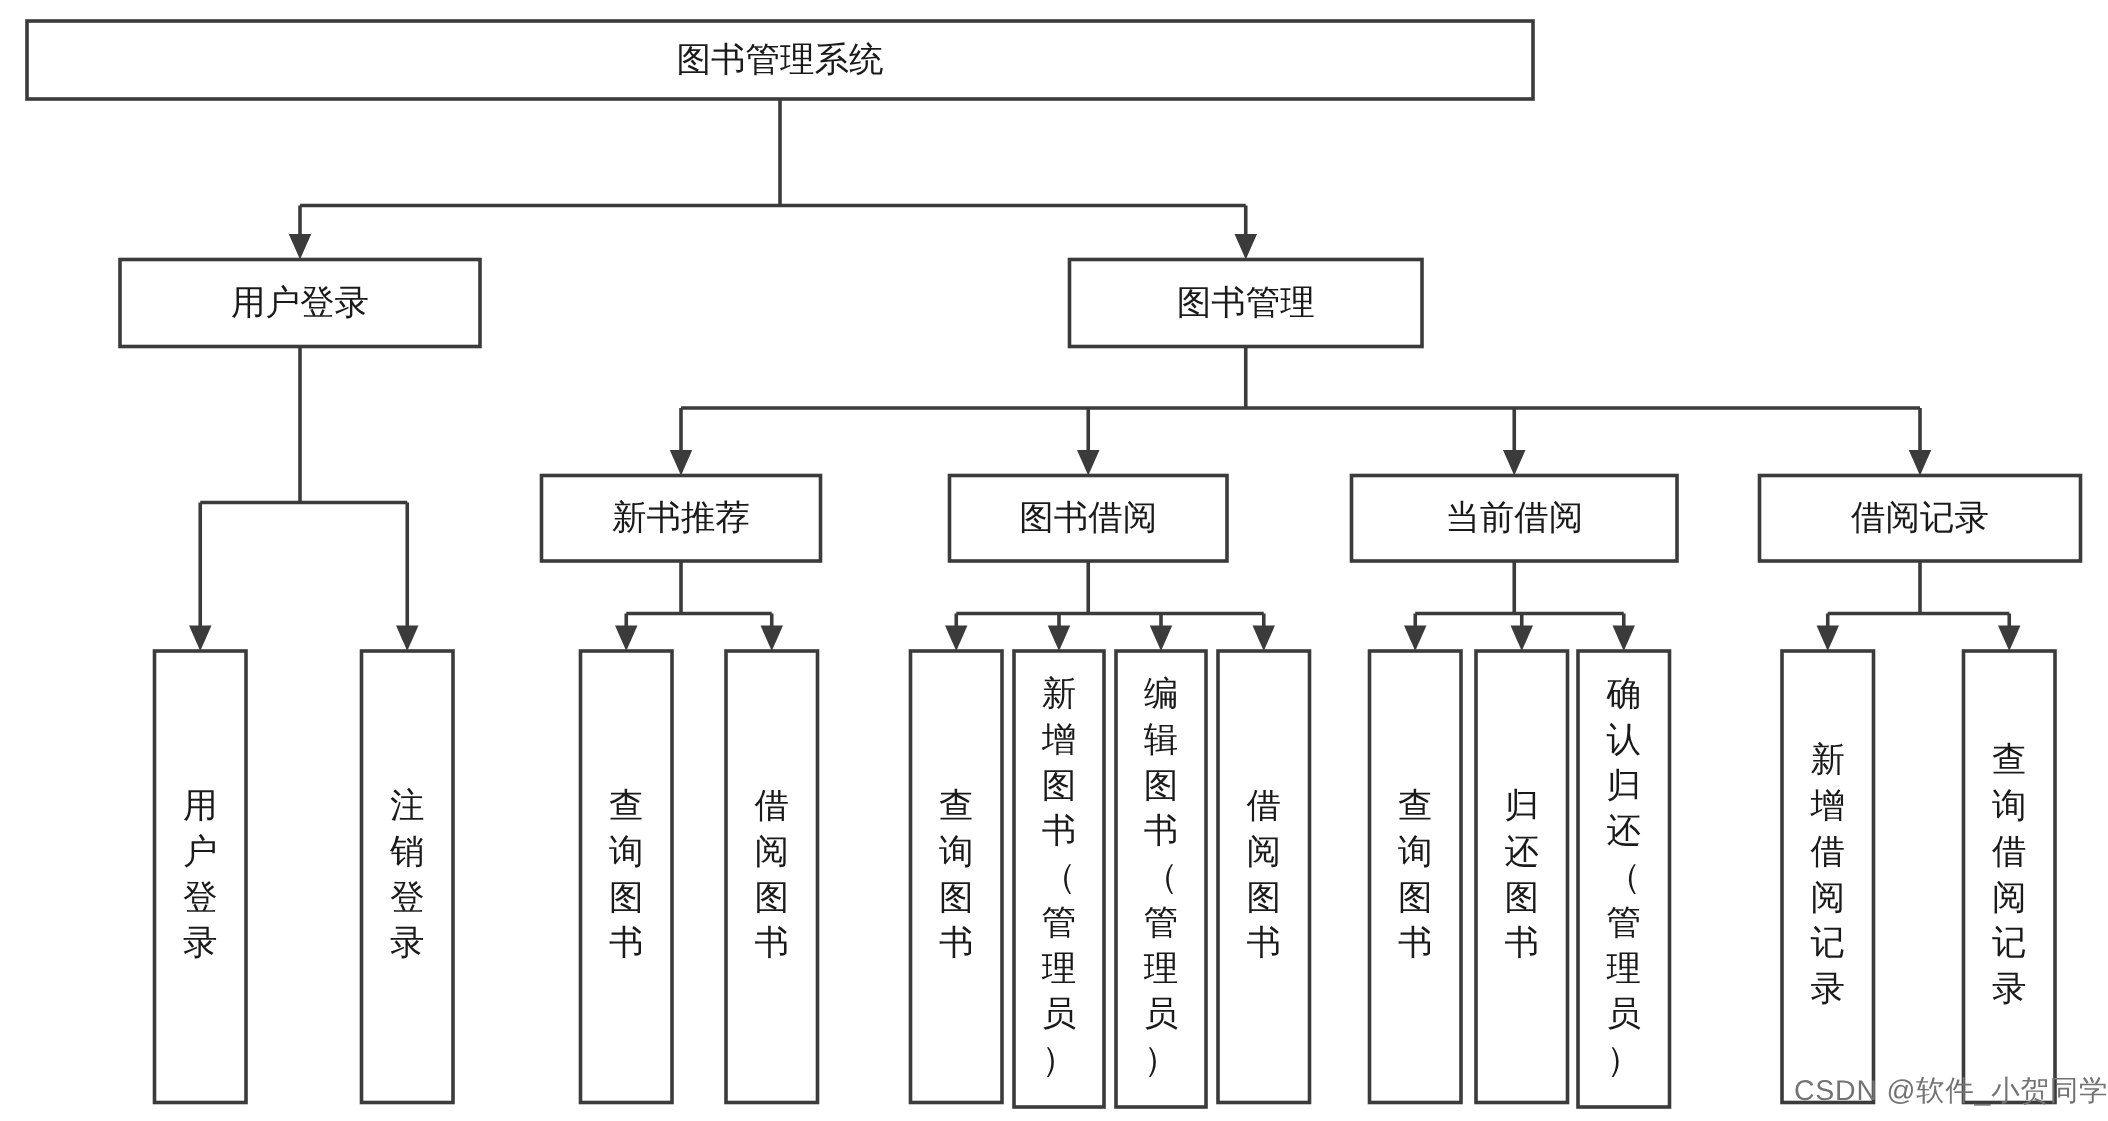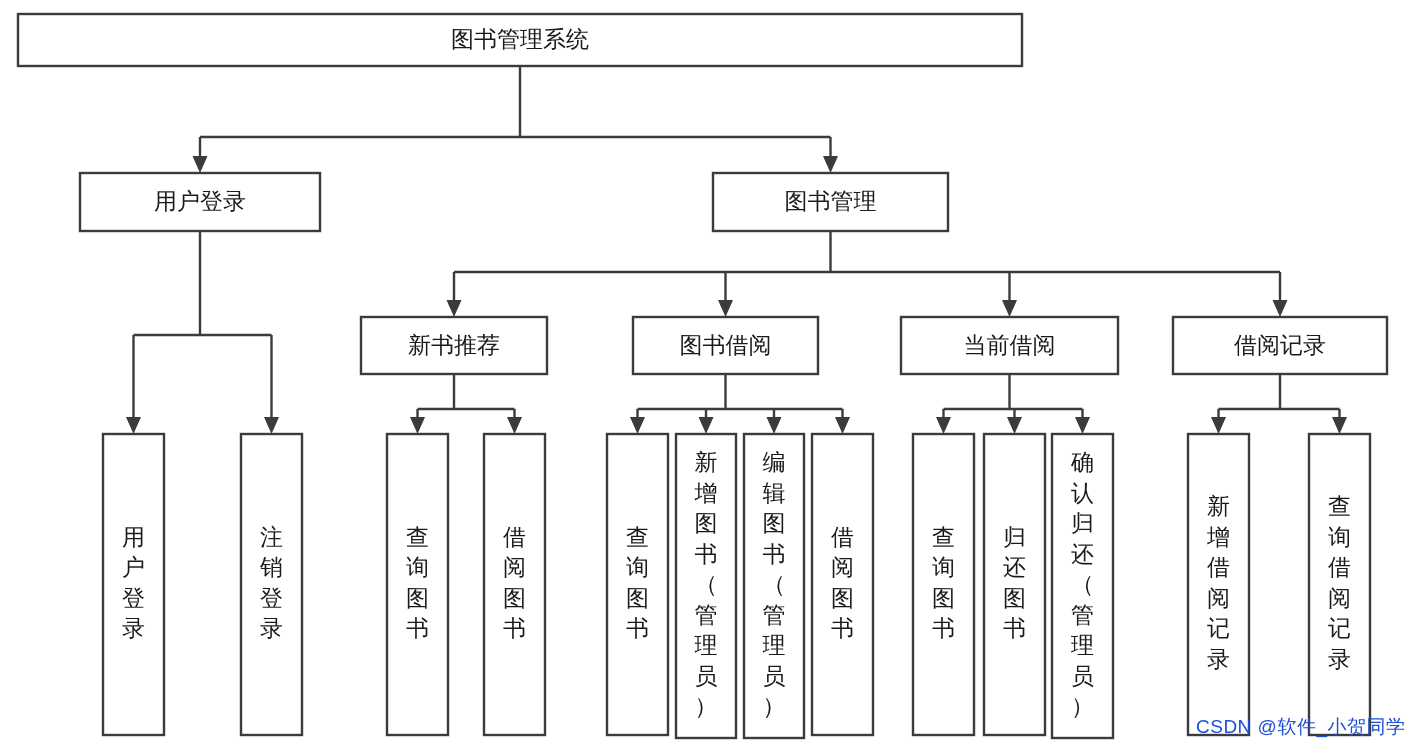--- a/index.html
+++ b/index.html
@@ -218,14 +218,14 @@
         <g>
           <rect class="node-box" x="1188" y="434" width="61" height="301"></rect>
           <text class="node-label-v" x="1218.5" y="508.25"><tspan x="1218.5" y="508.25">新</tspan><tspan x="1218.5" y="538.75">增</tspan><tspan x="1218.5" y="569.25">借</tspan><tspan x="1218.5" y="599.75">阅</tspan><tspan x="1218.5" y="630.25">记</tspan><tspan x="1218.5" y="660.75">录</tspan></text>
         </g>
         <g>
           <rect class="node-box" x="1309" y="434" width="61" height="301"></rect>
           <text class="node-label-v" x="1339.5" y="508.25"><tspan x="1339.5" y="508.25">查</tspan><tspan x="1339.5" y="538.75">询</tspan><tspan x="1339.5" y="569.25">借</tspan><tspan x="1339.5" y="599.75">阅</tspan><tspan x="1339.5" y="630.25">记</tspan><tspan x="1339.5" y="660.75">录</tspan></text>
         </g>
       </g>
   </svg>
-  <div class="watermark-text" style="left: 1196px; top: 714px; color: #1d4ed8;">CSDN @软件_小贺同学</div>
+  <div class="watermark-text" style="left: 1196px; top: 714px; color: #737373;">CSDN @软件_小贺同学</div>
 </div>
 
 </body></html>

